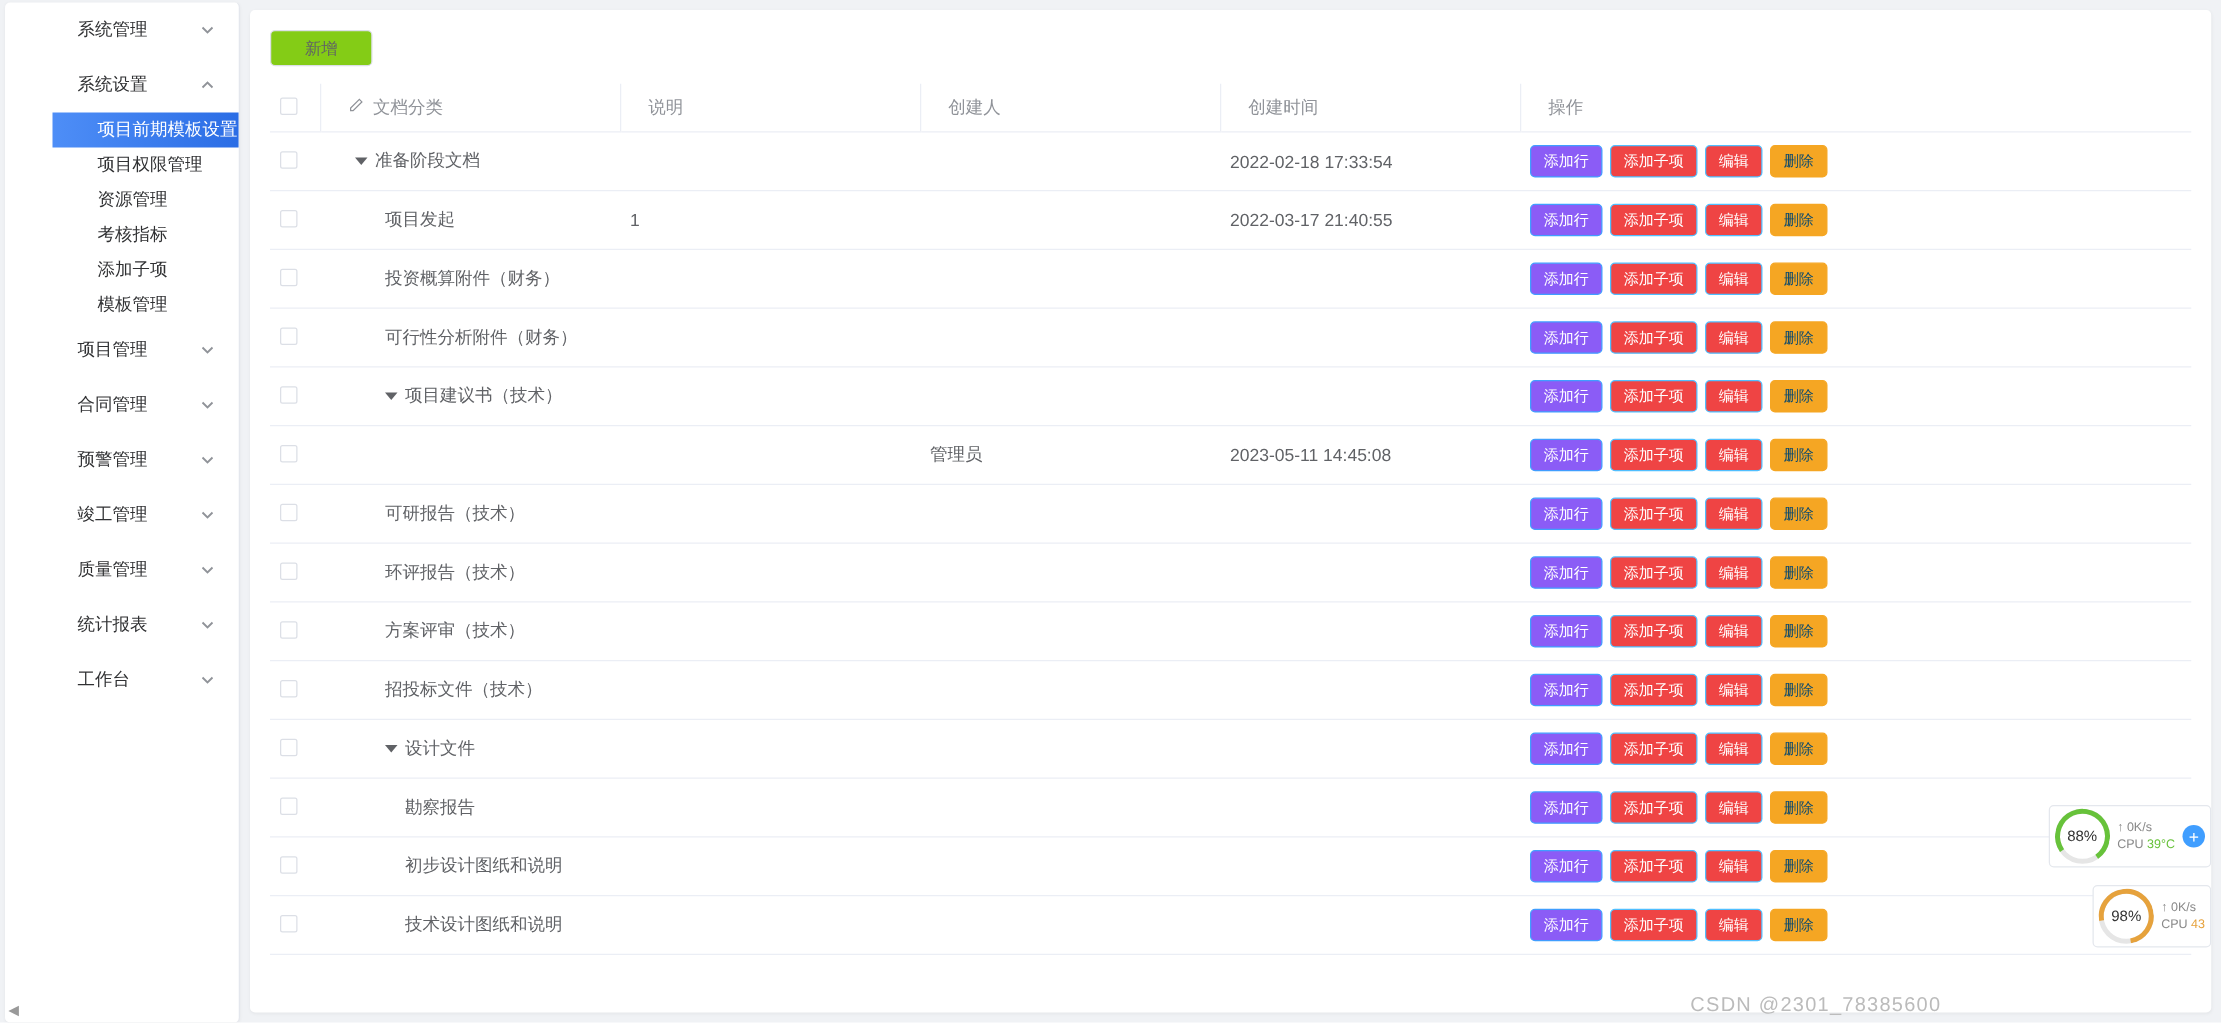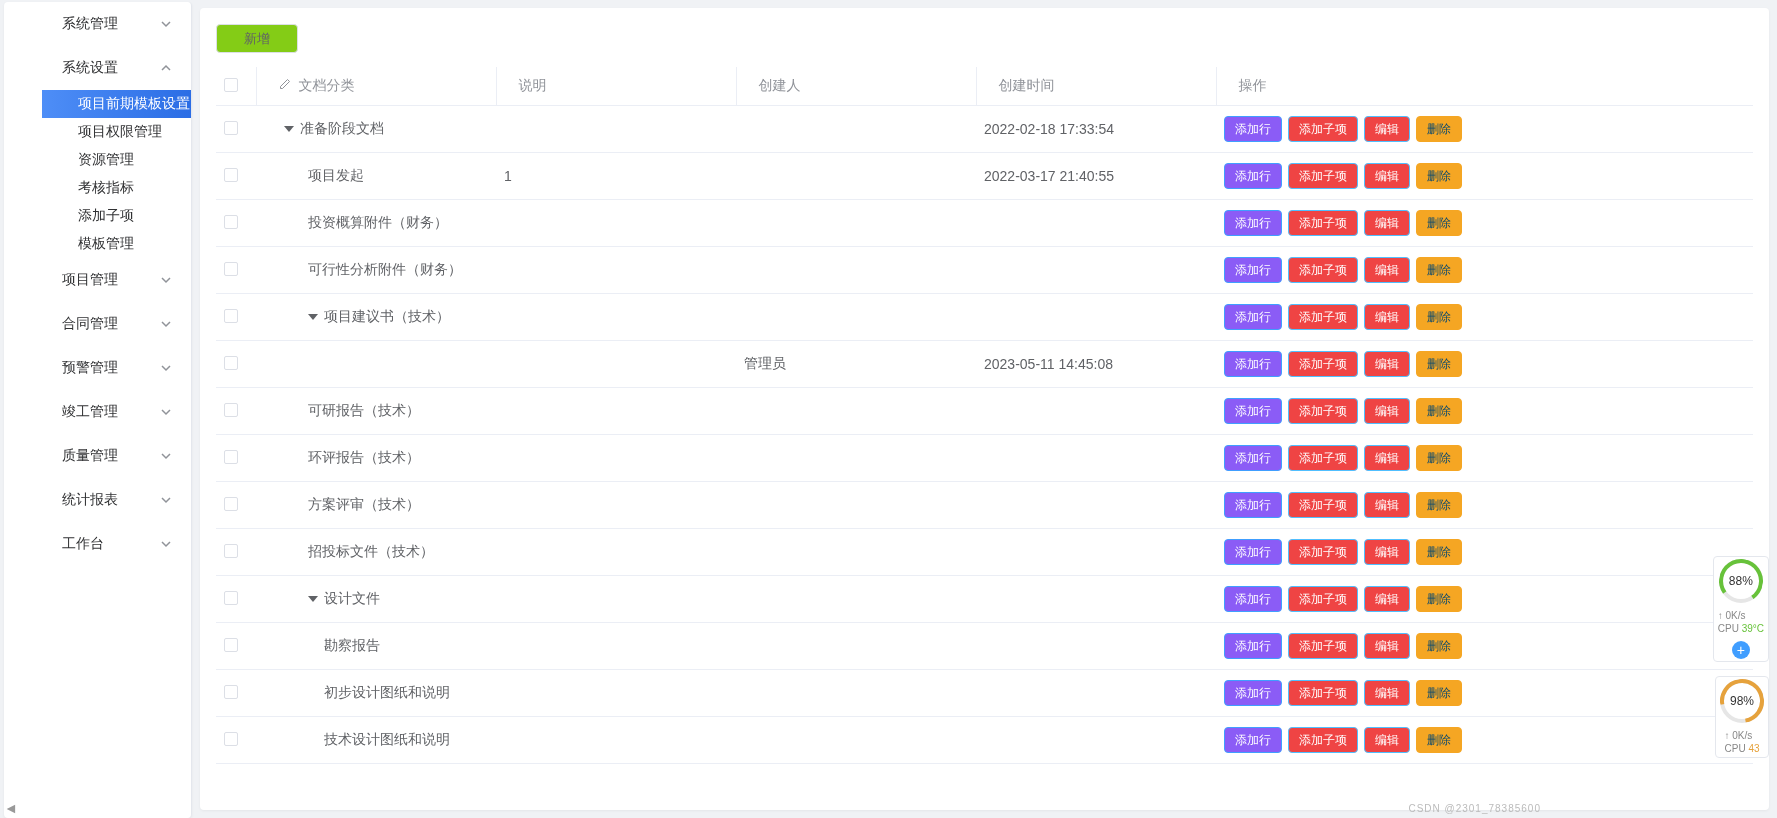--- a/index.html
+++ b/index.html
@@ -99,25 +99,25 @@
       margin-right:6px;
       width:0;height:0;
       border-left:5px solid transparent;
       border-right:5px solid transparent;
       border-top:6px solid #606266;
       vertical-align: middle;
     }
     .edit-icon { display:inline-flex; margin-right:4px; }
     .actions .btn { margin-right: 6px; }
     .watermark {
-      position:fixed; bottom:4px; right:236px;
-      color:#bbb; font-size:10px; letter-spacing:1px;
+      position:fixed; bottom:4px; right:224px;
+      color:#bbb; font-size:16px; letter-spacing:1px;
     }
     .gauge-wrap { position:fixed; bottom:60px; right:8px; display:flex; flex-direction:column; gap:14px; align-items:flex-end;}
-    .gauge-row { display:flex; align-items:center; gap:6px; background:#fff; padding:2px 4px; border:1px solid #e4e7ed; border-radius:4px;flex-direction:column;}
+    .gauge-row { display:flex; align-items:center; gap:6px; background:#fff; padding:2px 4px; border:1px solid #e4e7ed; border-radius:4px;}
     .gauge { position:relative; width:44px; height:44px; }
     .ring {
       position:absolute; inset:0;
       border-radius:50%;
       border:4px solid #e6e6e6;
     }
     .ring-prog-green {
       position:absolute; inset:0; border-radius:50%;
       border:4px solid transparent;
       border-top-color:#67c23a; border-right-color:#67c23a; border-bottom-color:#67c23a;

